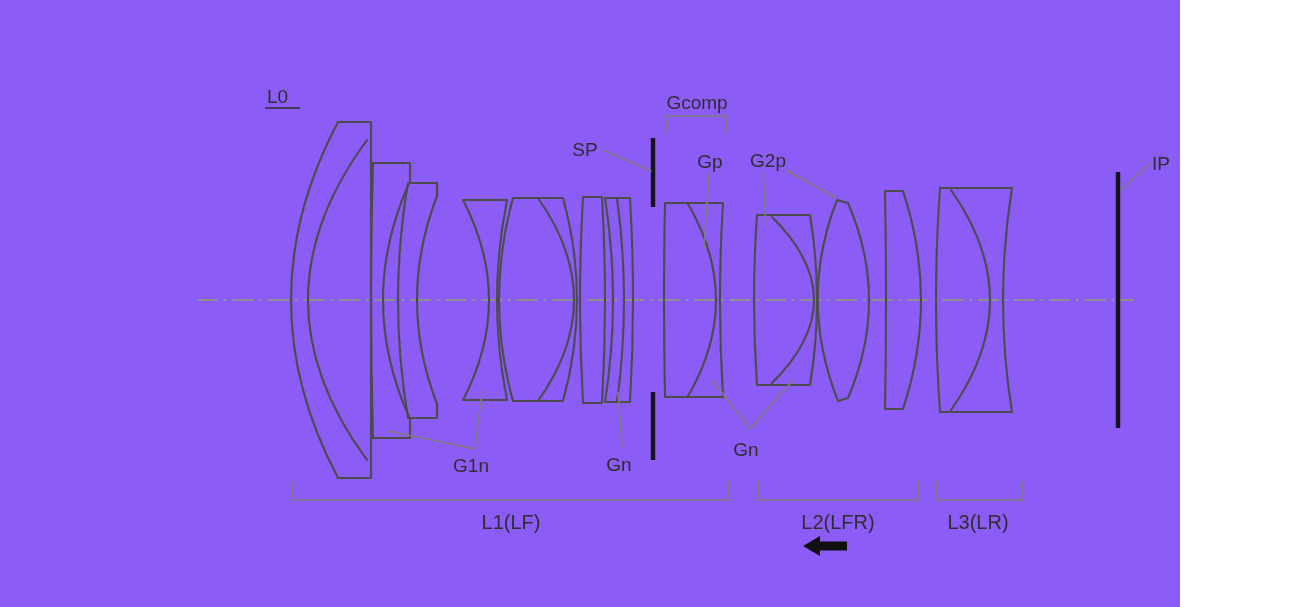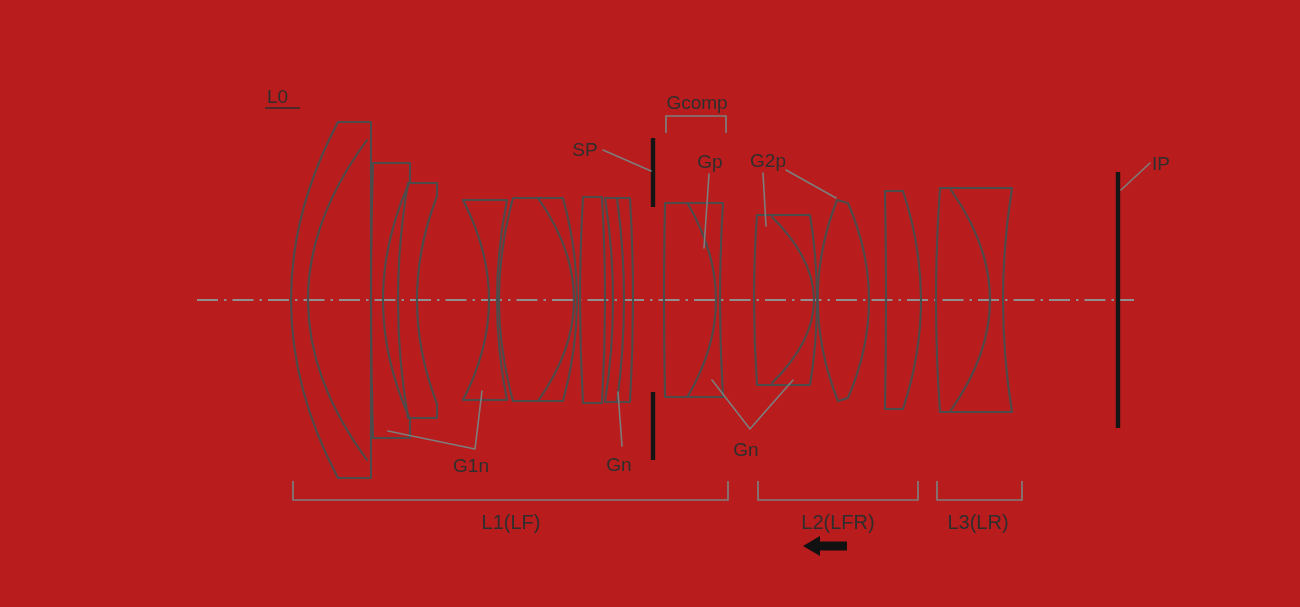--- a/index.html
+++ b/index.html
@@ -2,23 +2,23 @@
 <html><head>
 <meta charset="utf-8">
 <style>
   html, body {
     margin: 0;
     padding: 0;
     background: #ffffff;
   }
   .stage {
     position: relative;
-    width: 1300px;
+    width: 1180px;
     height: 607px;
-    background: #b91c1c;
+    background: #8b5cf6;
     overflow: hidden;
     font-family: "Liberation Sans", sans-serif;
   }
   svg { display: block; }
 
   .lens {
     fill: none;
     stroke: #4c4c4c;
     stroke-width: 2.1;
     stroke-linejoin: round;

